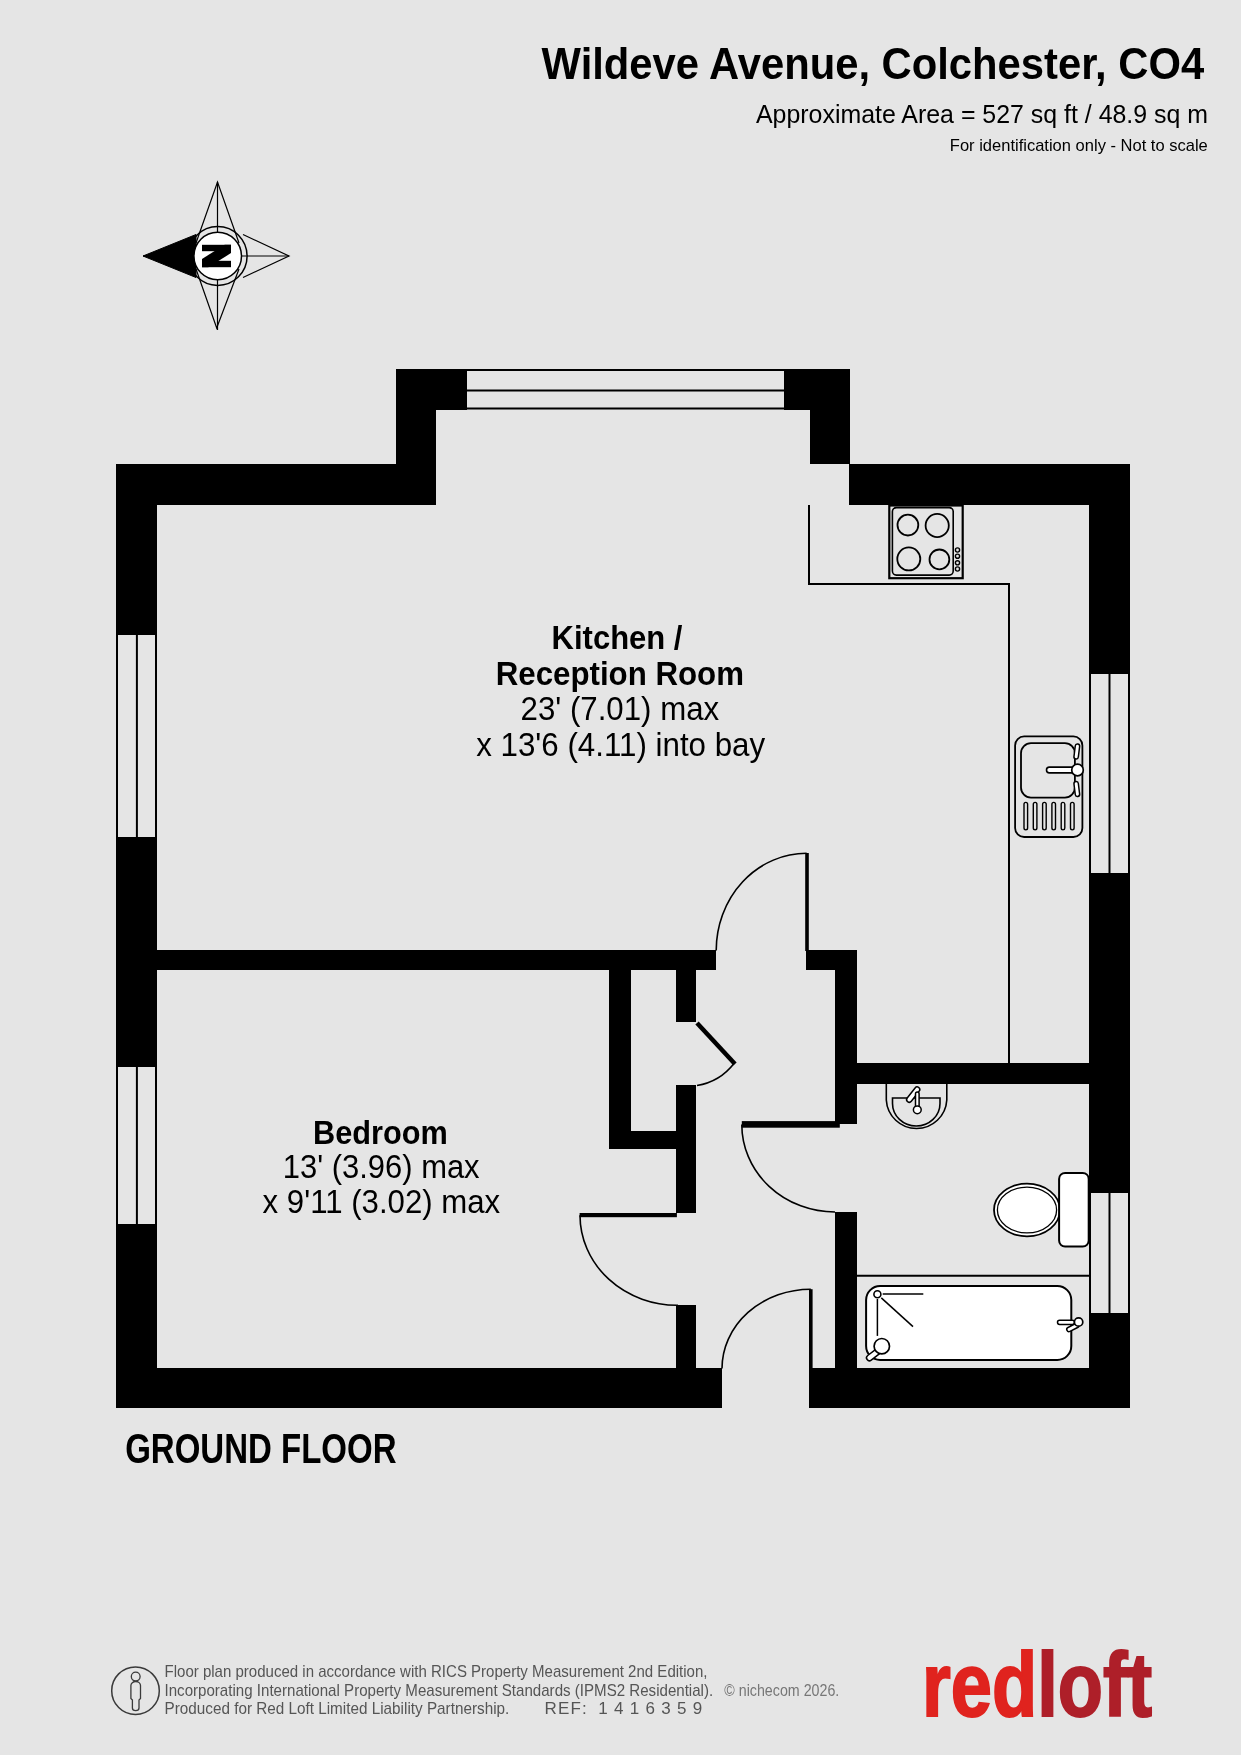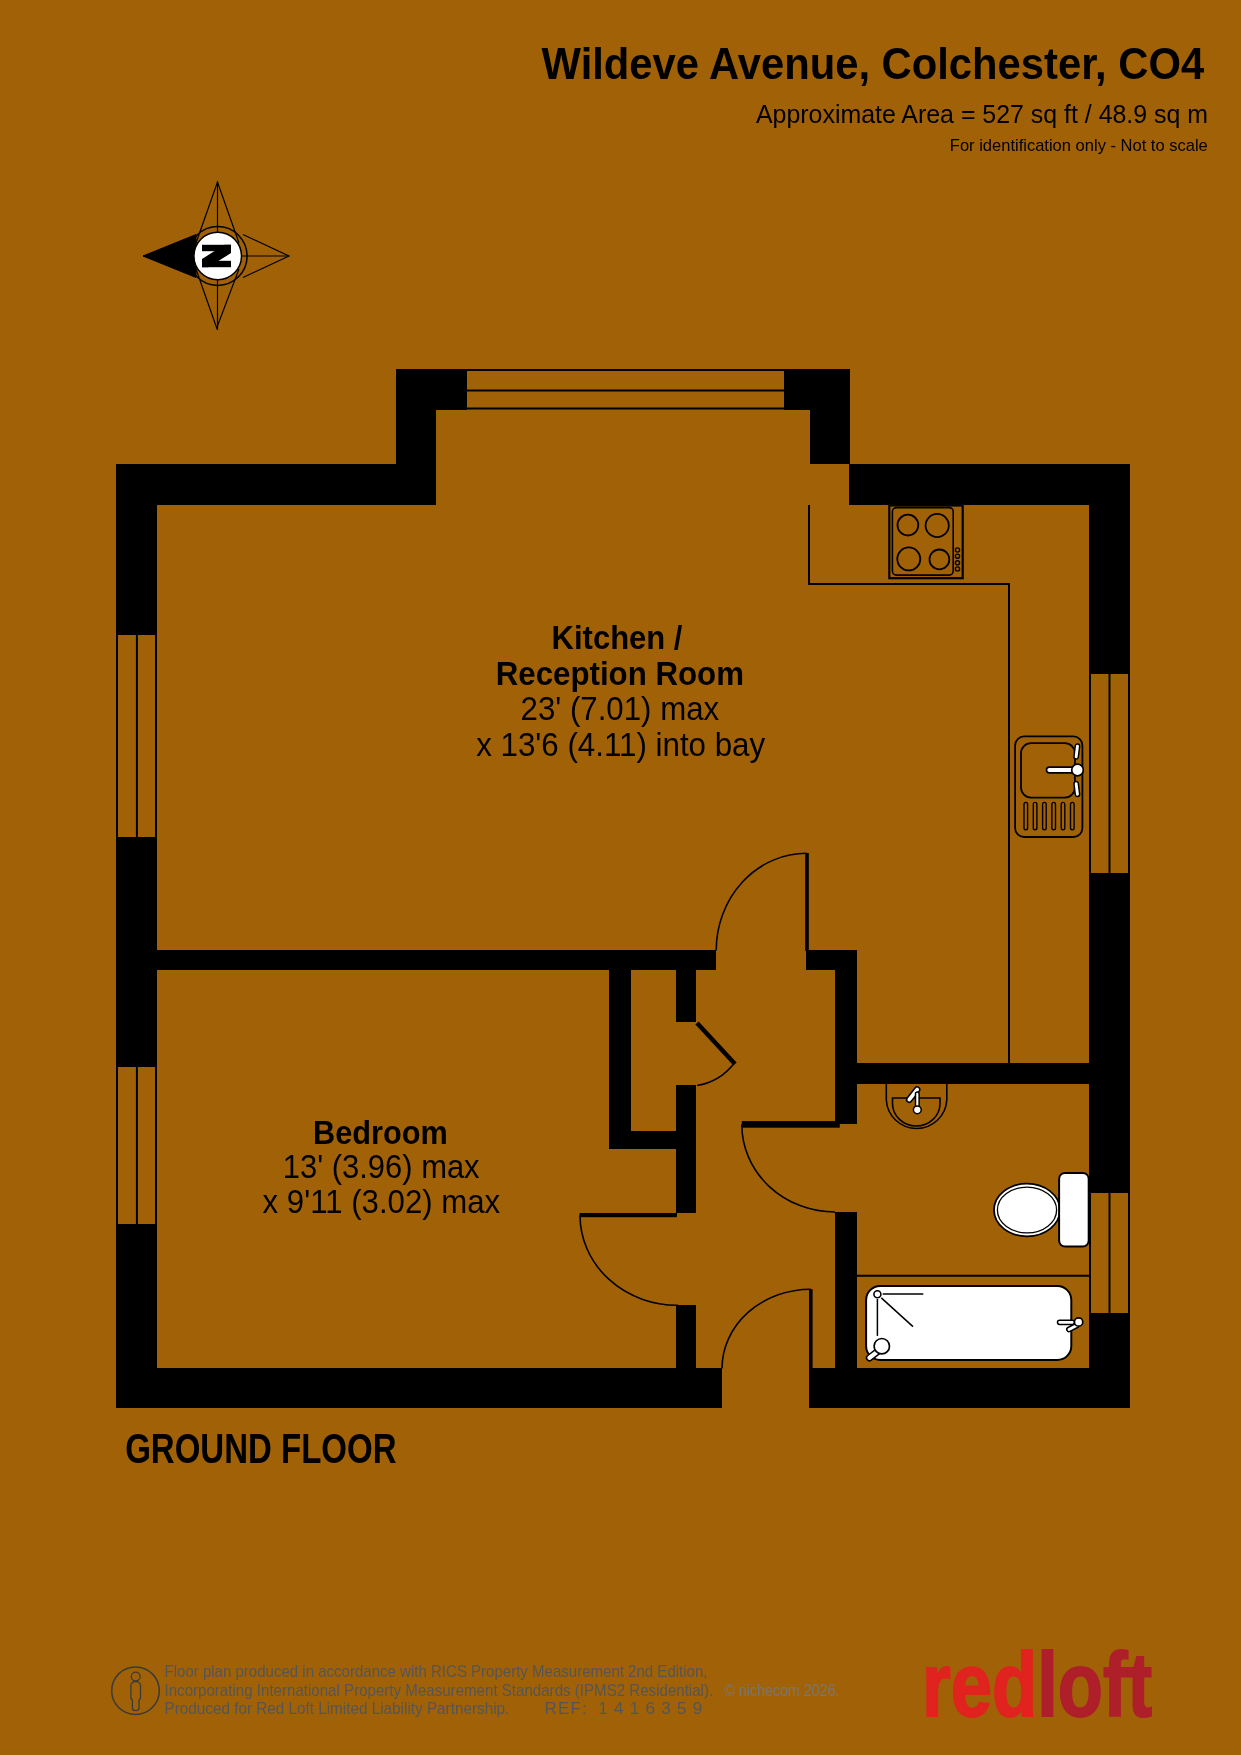--- a/index.html
+++ b/index.html
@@ -1,16 +1,16 @@
 <!DOCTYPE html>
 <html><head>
 <meta charset="utf-8">
 <style>
 html,body{margin:0;padding:0;background:#fff}
-#page{position:relative;width:1241px;height:1755px;background:#a16207;overflow:hidden;font-family:"Liberation Sans",sans-serif}
+#page{position:relative;width:1241px;height:1755px;background:#e5e5e5;overflow:hidden;font-family:"Liberation Sans",sans-serif}
 svg{position:absolute;left:0;top:0}
 </style>
 </head>
 <body>
 <div id="page">
 <svg width="1241" height="1755" viewBox="0 0 1241 1755">
 
   <text x="541.6" y="79" font-size="44" font-weight="bold" fill="#000" textLength="662.6" lengthAdjust="spacingAndGlyphs">Wildeve Avenue, Colchester, CO4</text>
 
   <text x="756" y="122.8" font-size="26" fill="#000" textLength="452" lengthAdjust="spacingAndGlyphs">Approximate Area = 527 sq ft / 48.9 sq m</text>

